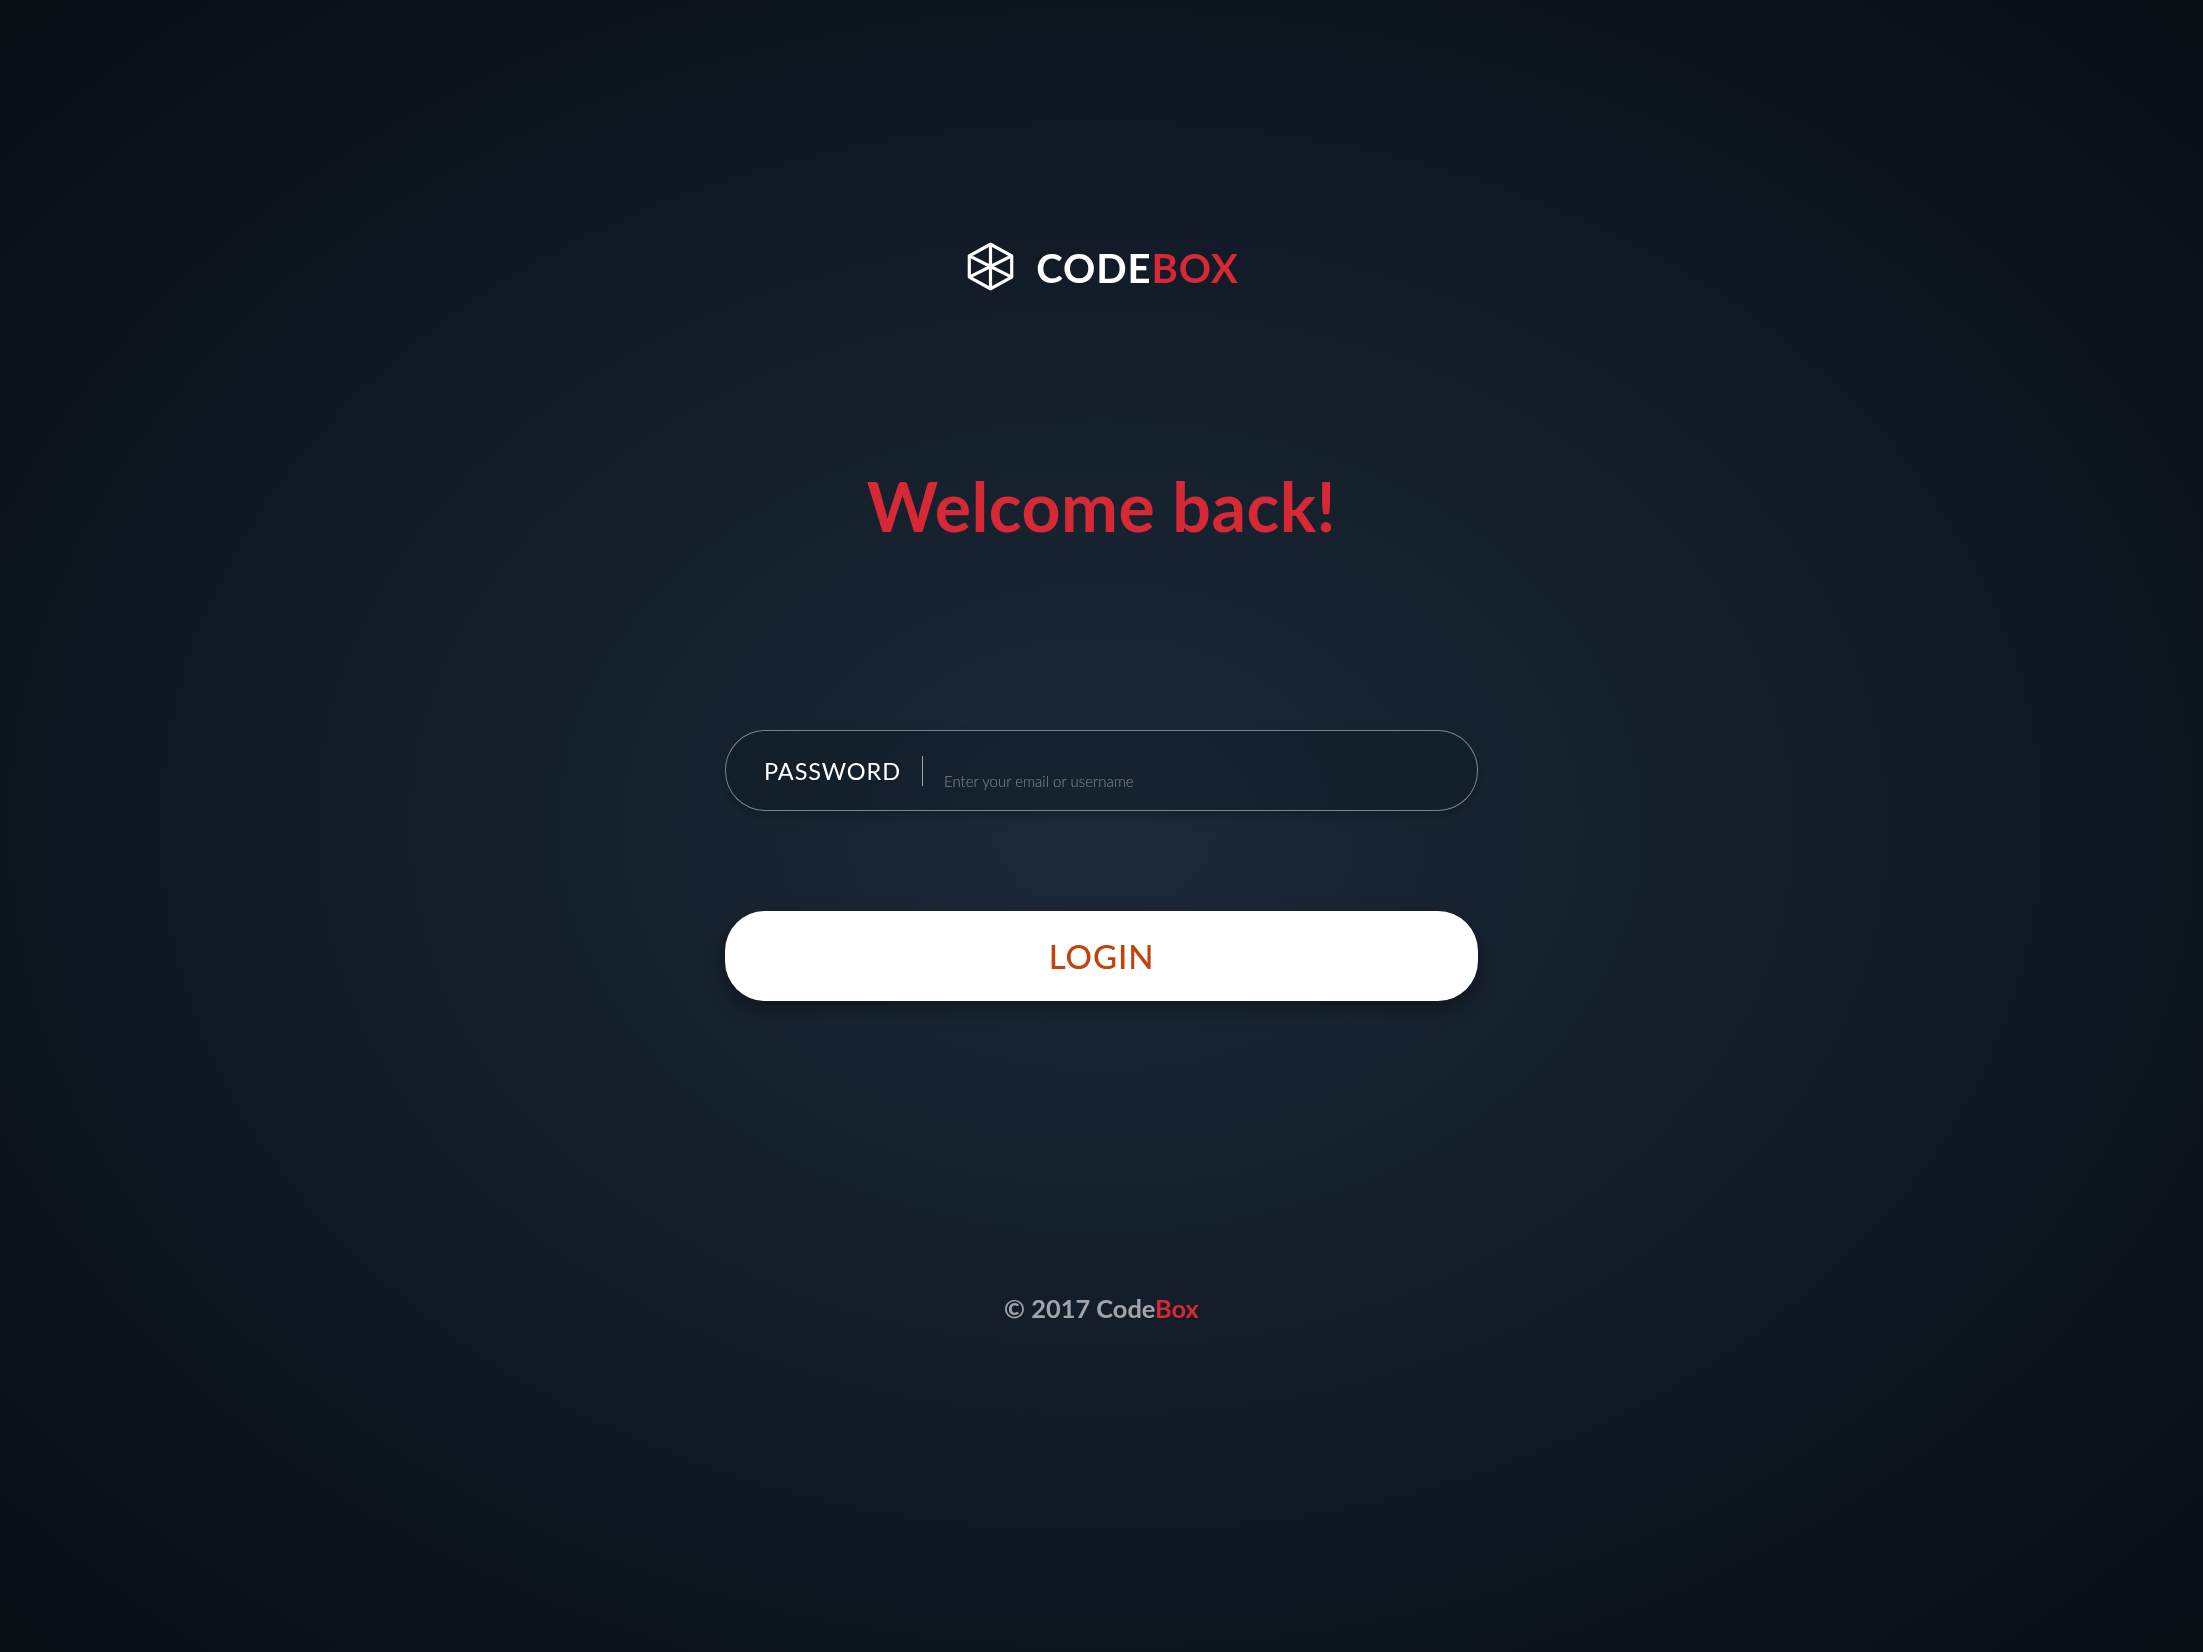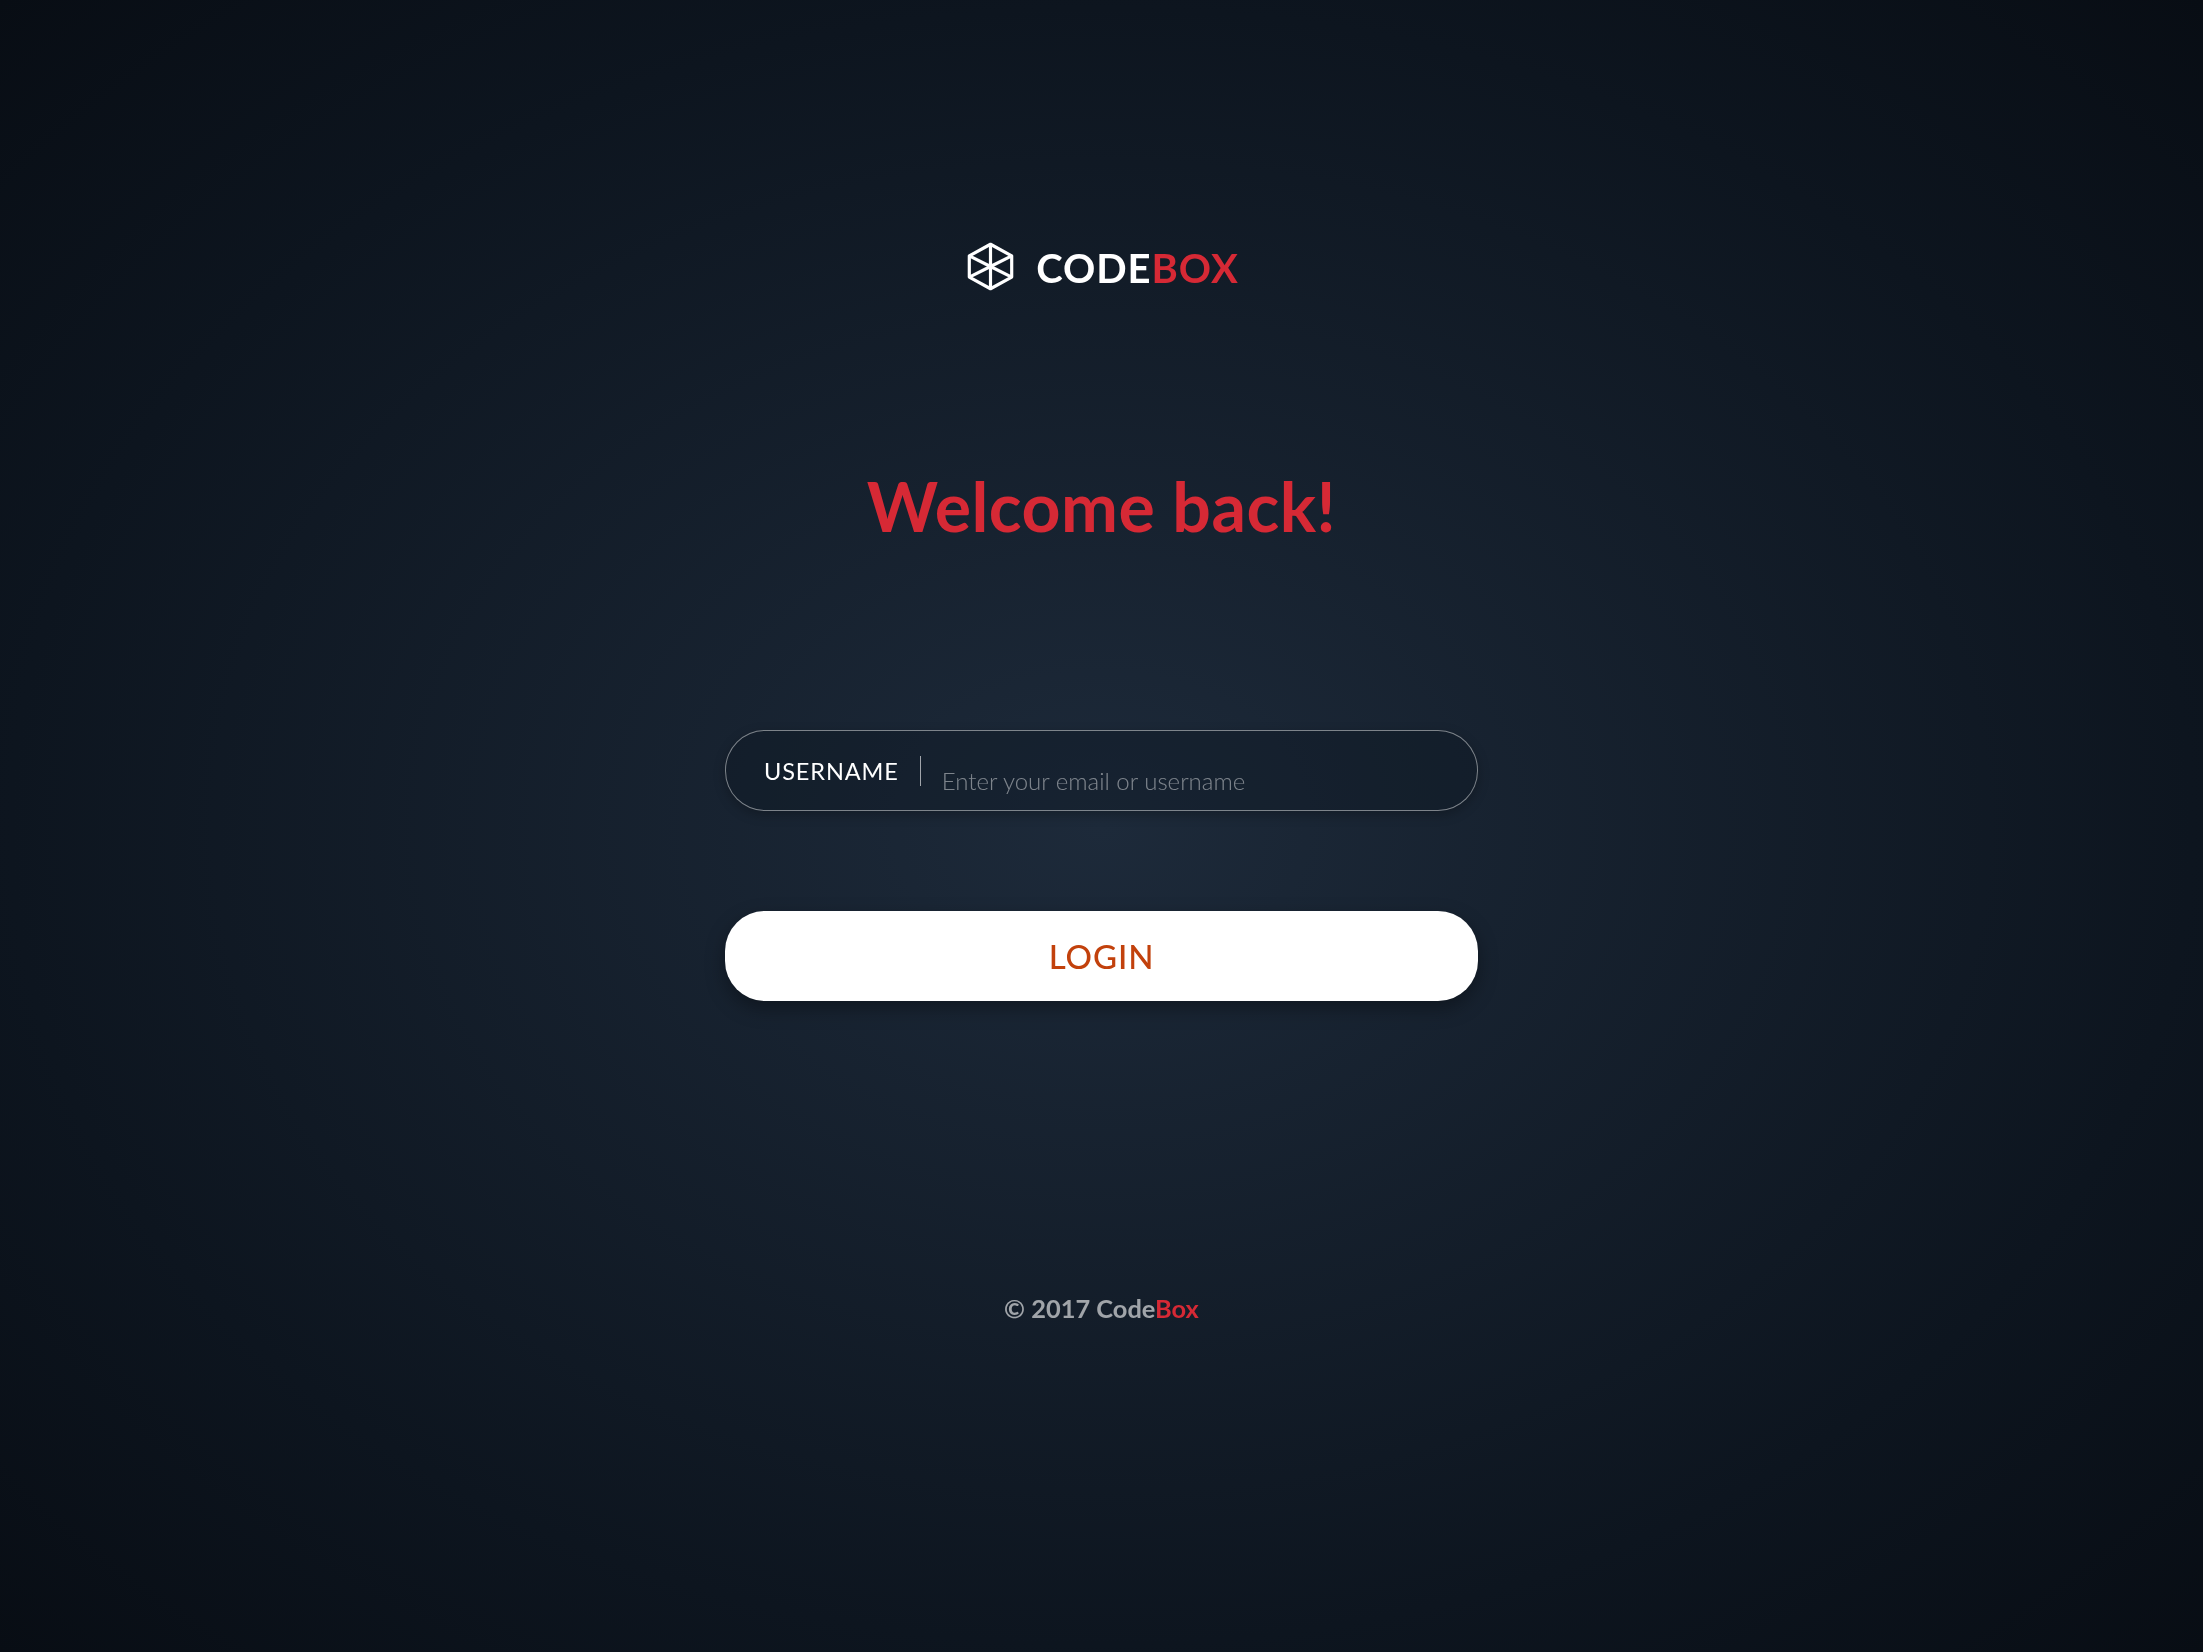--- a/index.html
+++ b/index.html
@@ -81,21 +81,21 @@
       flex-shrink: 0;
       line-height: 30px;
     }
     
     .input-field {
       flex: 1;
       background: transparent;
       border: none;
       outline: none;
       color: #ffffff;
-      font-size: 24px;
+      font-size: 15px;
       padding-left: 21px;
       font-family: inherit;
       margin-top: 20px;
     }
     
     .input-field::placeholder {
       color: rgba(255, 255, 255, 0.45);
       font-weight: 300;
     }
     
@@ -141,21 +141,21 @@
   </span>
   <span class="logo-text">
     <span>CODE</span><span class="accent">BOX</span>
   </span>
 </div>
 
 <h1 class="welcome-heading">Welcome back!</h1>
 
 <div class="form-container">
   <div class="input-pill">
-    <span class="input-label">USERNAME</span>
+    <span class="input-label">PASSWORD</span>
     <input type="text" class="input-field" placeholder="Enter your email or username" style="">
   </div>
 </div>
 
 <button class="login-button">LOGIN</button>
 
 <div class="footer">
   <span>© 2017 </span><span>Code</span><span class="accent">Box</span>
 </div>
 

